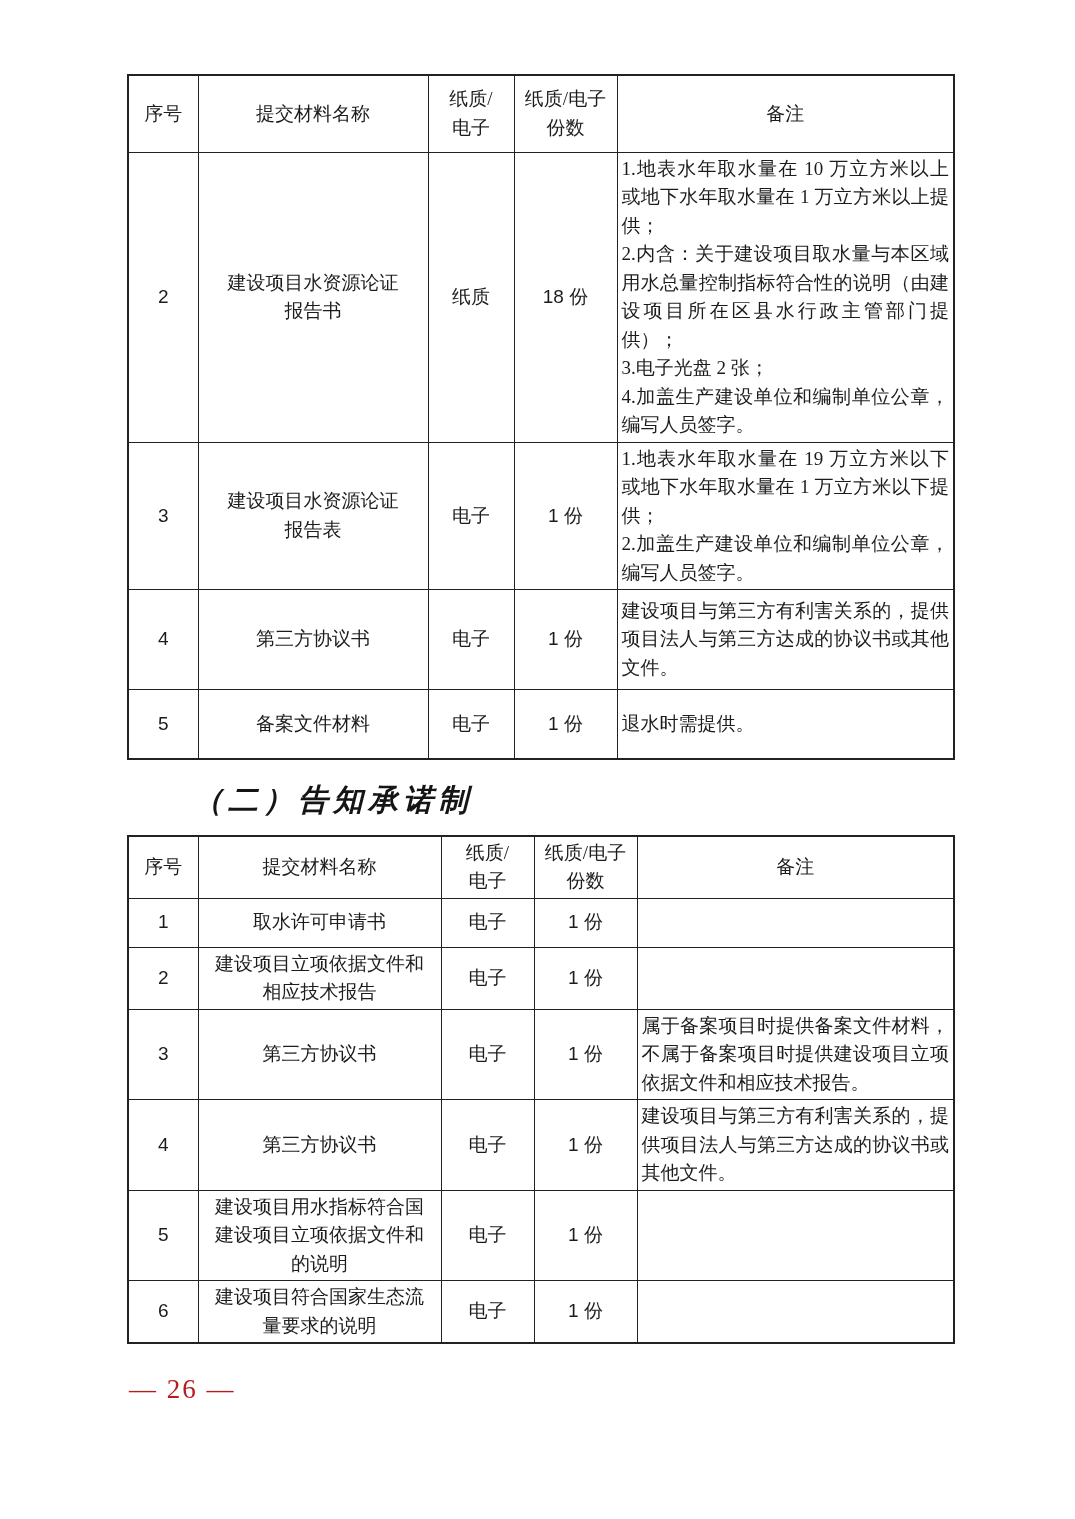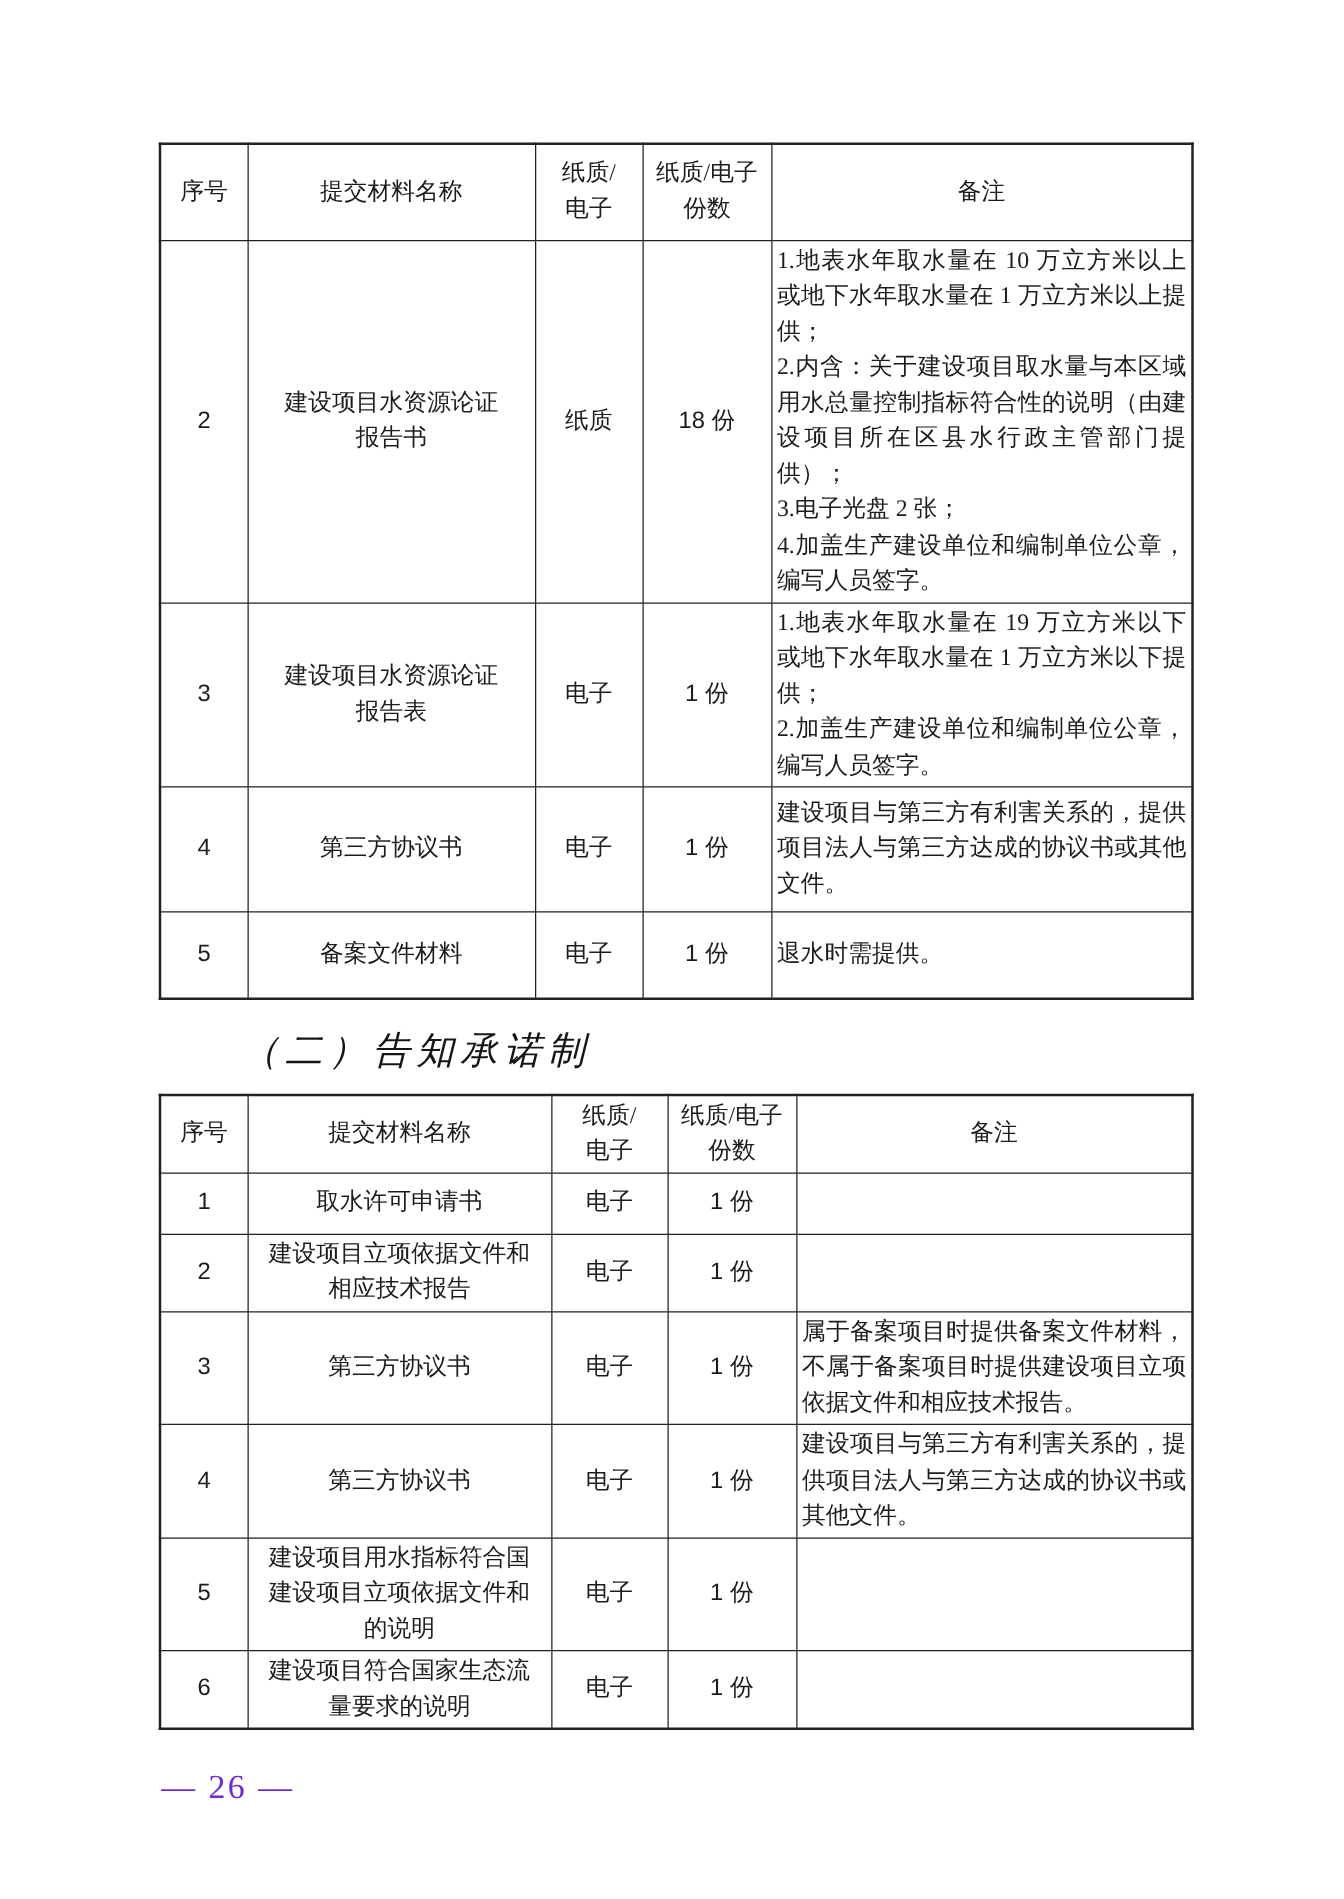--- a/index.html
+++ b/index.html
@@ -10,21 +10,21 @@
     font-family: "Liberation Serif", serif;
   }
   .page {
     position: relative;
     width: 1075px;
     height: 1519px;
     background: #ffffff;
     overflow: hidden;
   }
   .content {
-    padding-top: 114px;
+    padding-top: 74px;
     margin-left: 127px;
     width: 826px;
   }
   table.doc-table {
     border-collapse: collapse;
     table-layout: fixed;
     width: 826px;
     border: 2px solid #222222;
   }
   table.doc-table th,
@@ -43,29 +43,29 @@
     text-align: justify;
     padding: 6px 9px;
     line-height: 1.52;
     margin-left: 25px;
   }
   td.num { font-family: "Liberation Sans", sans-serif; font-size: 19px; }
   .section-heading {
     margin: 20px 0 14px 66px;
     font-size: 30px;
     font-style: italic;
-    font-weight: 400;
+    font-weight: 700;
     letter-spacing: 5px;
     color: #151515;
   }
   .page-number {
     margin: 30px 0 0 2px;
     font-size: 27px;
     letter-spacing: 2px;
-    color: #6d28d9;
+    color: #b91c1c;
   }
   
   #t1 tr.hd  { height: 77px;  }
   #t1 tr.r0  { height: 255px; }
   #t1 tr.r1  { height: 127px; }
   #t1 tr.r2  { height: 100px; }
   #t1 tr.r3  { height: 69px;  }
   
   #t2 tr.hd  { height: 60px; }
   #t2 tr.r0  { height: 49px; }

